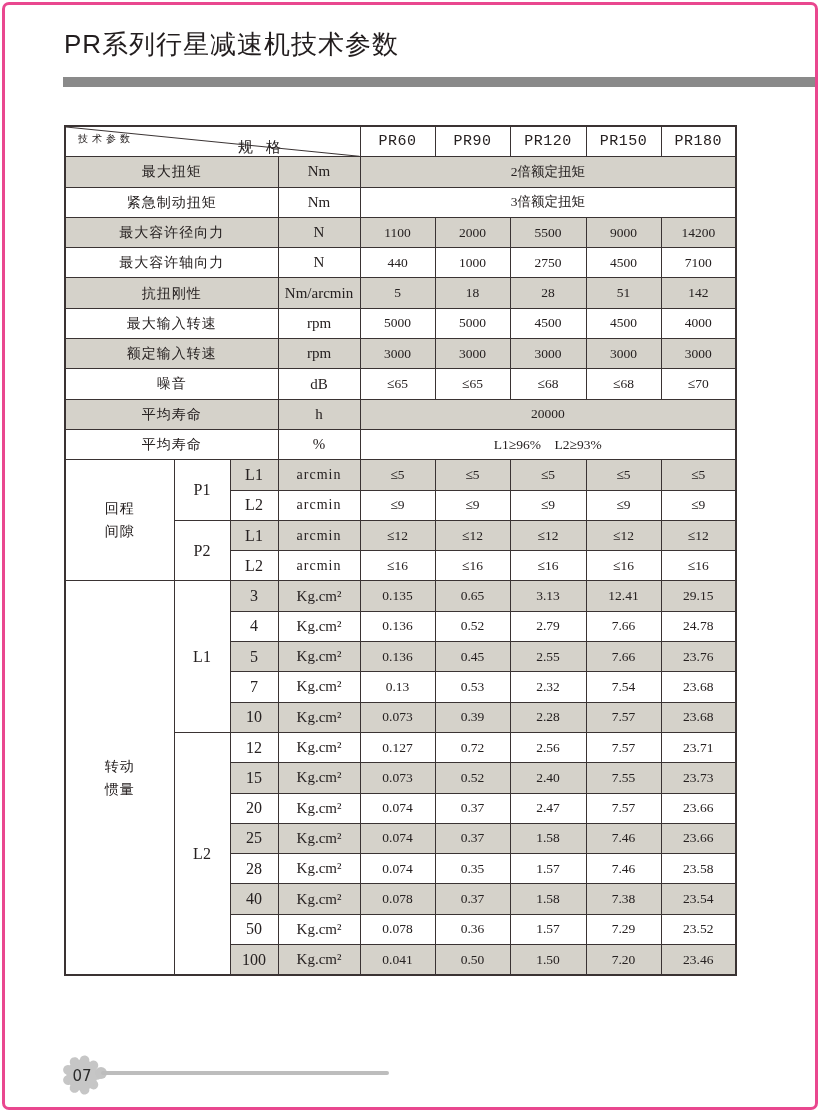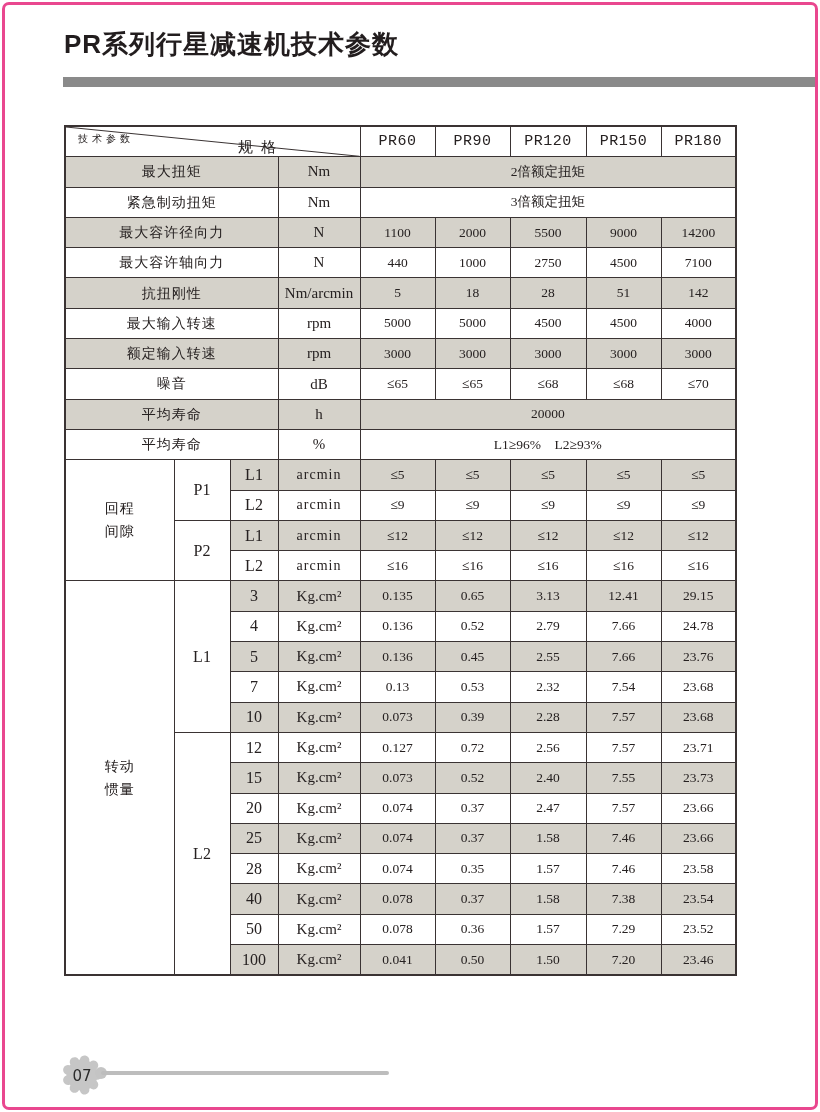--- a/index.html
+++ b/index.html
@@ -6,41 +6,41 @@
   body{
     width:820px;height:1112px;position:relative;background:#ffffff;
     font-family:"Liberation Sans","DejaVu Sans",sans-serif;
     overflow:hidden;color:#262121;
   }
   .page-frame{
     position:absolute;inset:2px;border:3px solid #e9478f;border-radius:7px;
     pointer-events:none;
   }
   .page-title{
-    position:absolute;left:64px;top:27px;font-size:26px;font-weight:bold;
+    position:absolute;left:64px;top:27px;font-size:26px;font-weight:normal;
     letter-spacing:1px;color:#221d1e;white-space:nowrap;
   }
   .title-bar{
     position:absolute;left:63px;top:77px;width:752px;height:10px;background:#8a8a8a;
   }
   .table-wrap{position:absolute;left:64px;top:125px;}
   table.spec-table{
     border-collapse:collapse;table-layout:fixed;width:672px;
     border:2px solid #3a3333;
   }
   table.spec-table td{
     border:1px solid #3a3333;text-align:center;vertical-align:middle;
     height:29.3px;padding:0 2px;overflow:hidden;background:#ffffff;
   }
   tr.shaded td{background:#d5d2ca;}
   td.white-cell{background:#ffffff !important;}
   td.diag{position:relative;height:63px;padding:0;background:#ffffff;}
   td.colhead{height:63px;font-family:Liberation Mono, monospace;font-size:15px;letter-spacing:.5px;}
   .diag svg{position:absolute;left:0;top:0;width:100%;height:100%;}
-  .diag .spec-head{position:absolute;left:172px;top:11px;font-size:15px;letter-spacing:2px;}
+  .diag .spec-head{position:absolute;left:172px;top:11px;font-size:15px;letter-spacing:2px;font-family:Liberation Mono, monospace;}
   .diag .param-head{position:absolute;left:12px;bottom:10px;font-size:10px;letter-spacing:4px;}
   td.lbl{font-size:14px;letter-spacing:1px;white-space:pre-line;line-height:1.65;}
   td.unit{font-family:"Liberation Serif","DejaVu Serif",serif;font-size:15px;}
   td.val{font-family:"Liberation Serif","DejaVu Serif",serif;font-size:13.5px;white-space:pre;}
   td.stage,td.ratio{font-family:"Liberation Serif","DejaVu Serif",serif;font-size:16px;}
   td.unit-arc{font-size:14px;letter-spacing:1px;}
   .footer-line{
     position:absolute;left:101px;top:1071px;width:288px;height:4px;
     background:#bdbdbd;border-radius:2px;
   }

